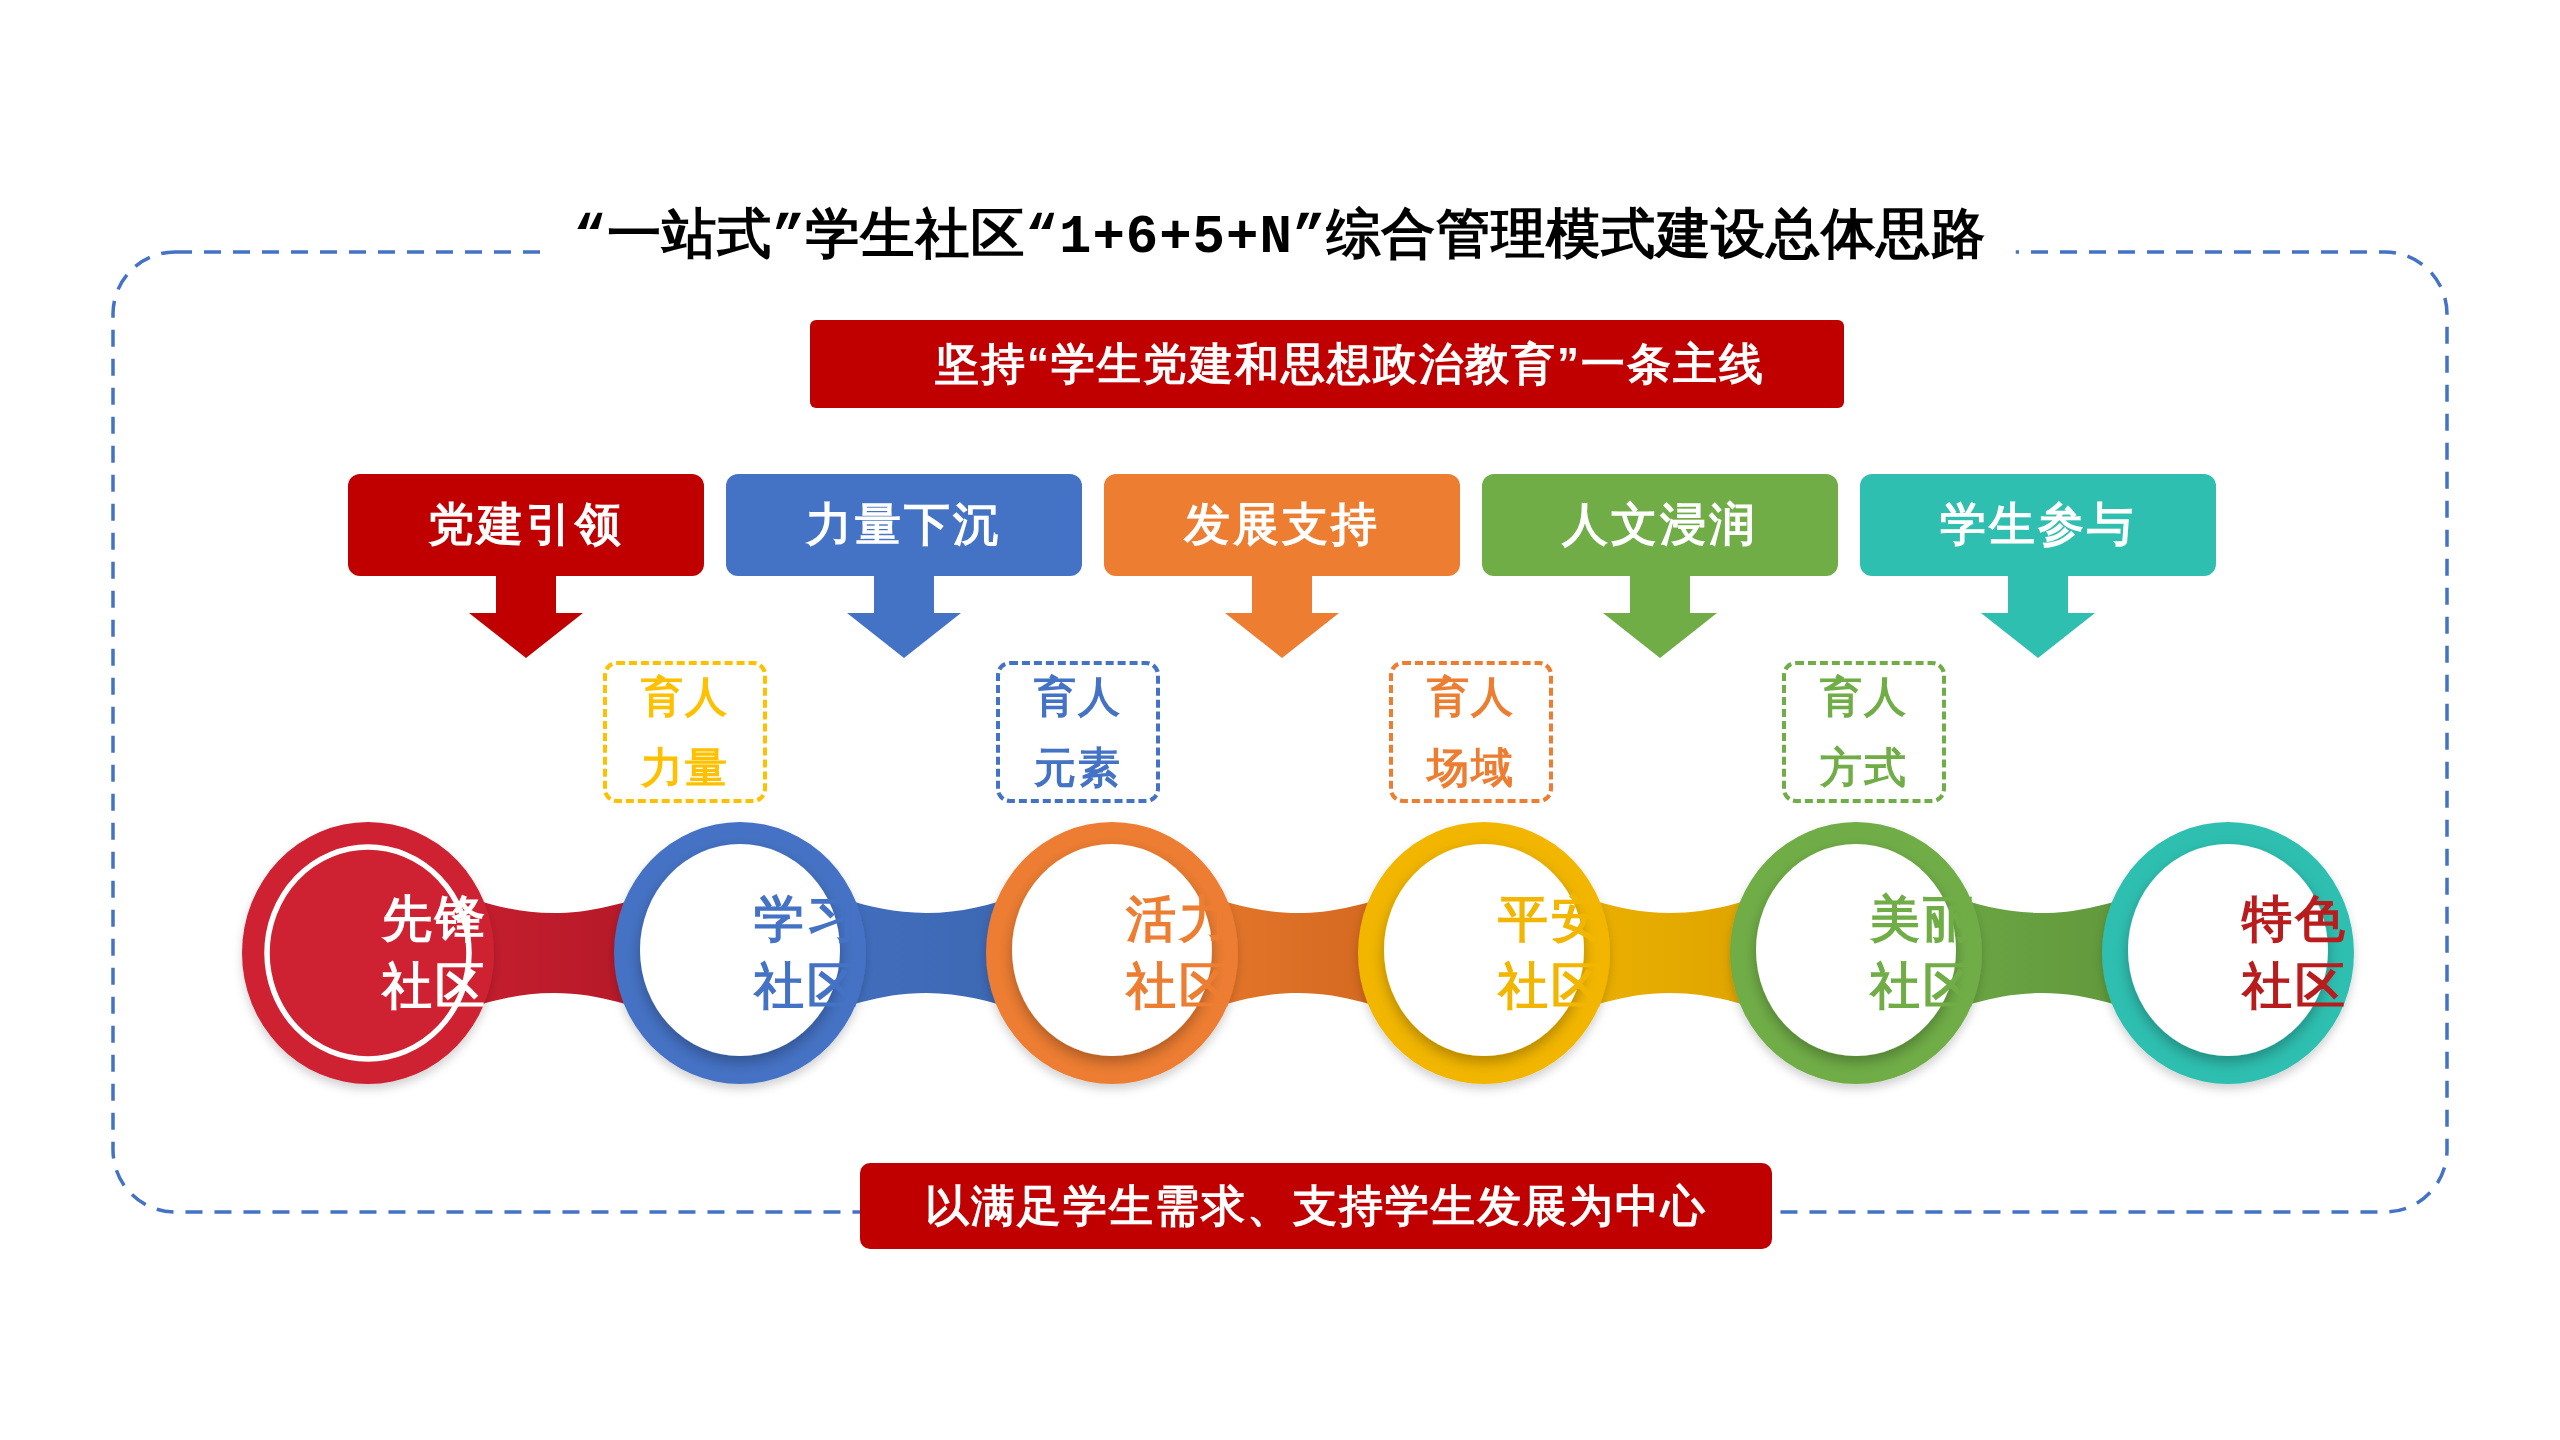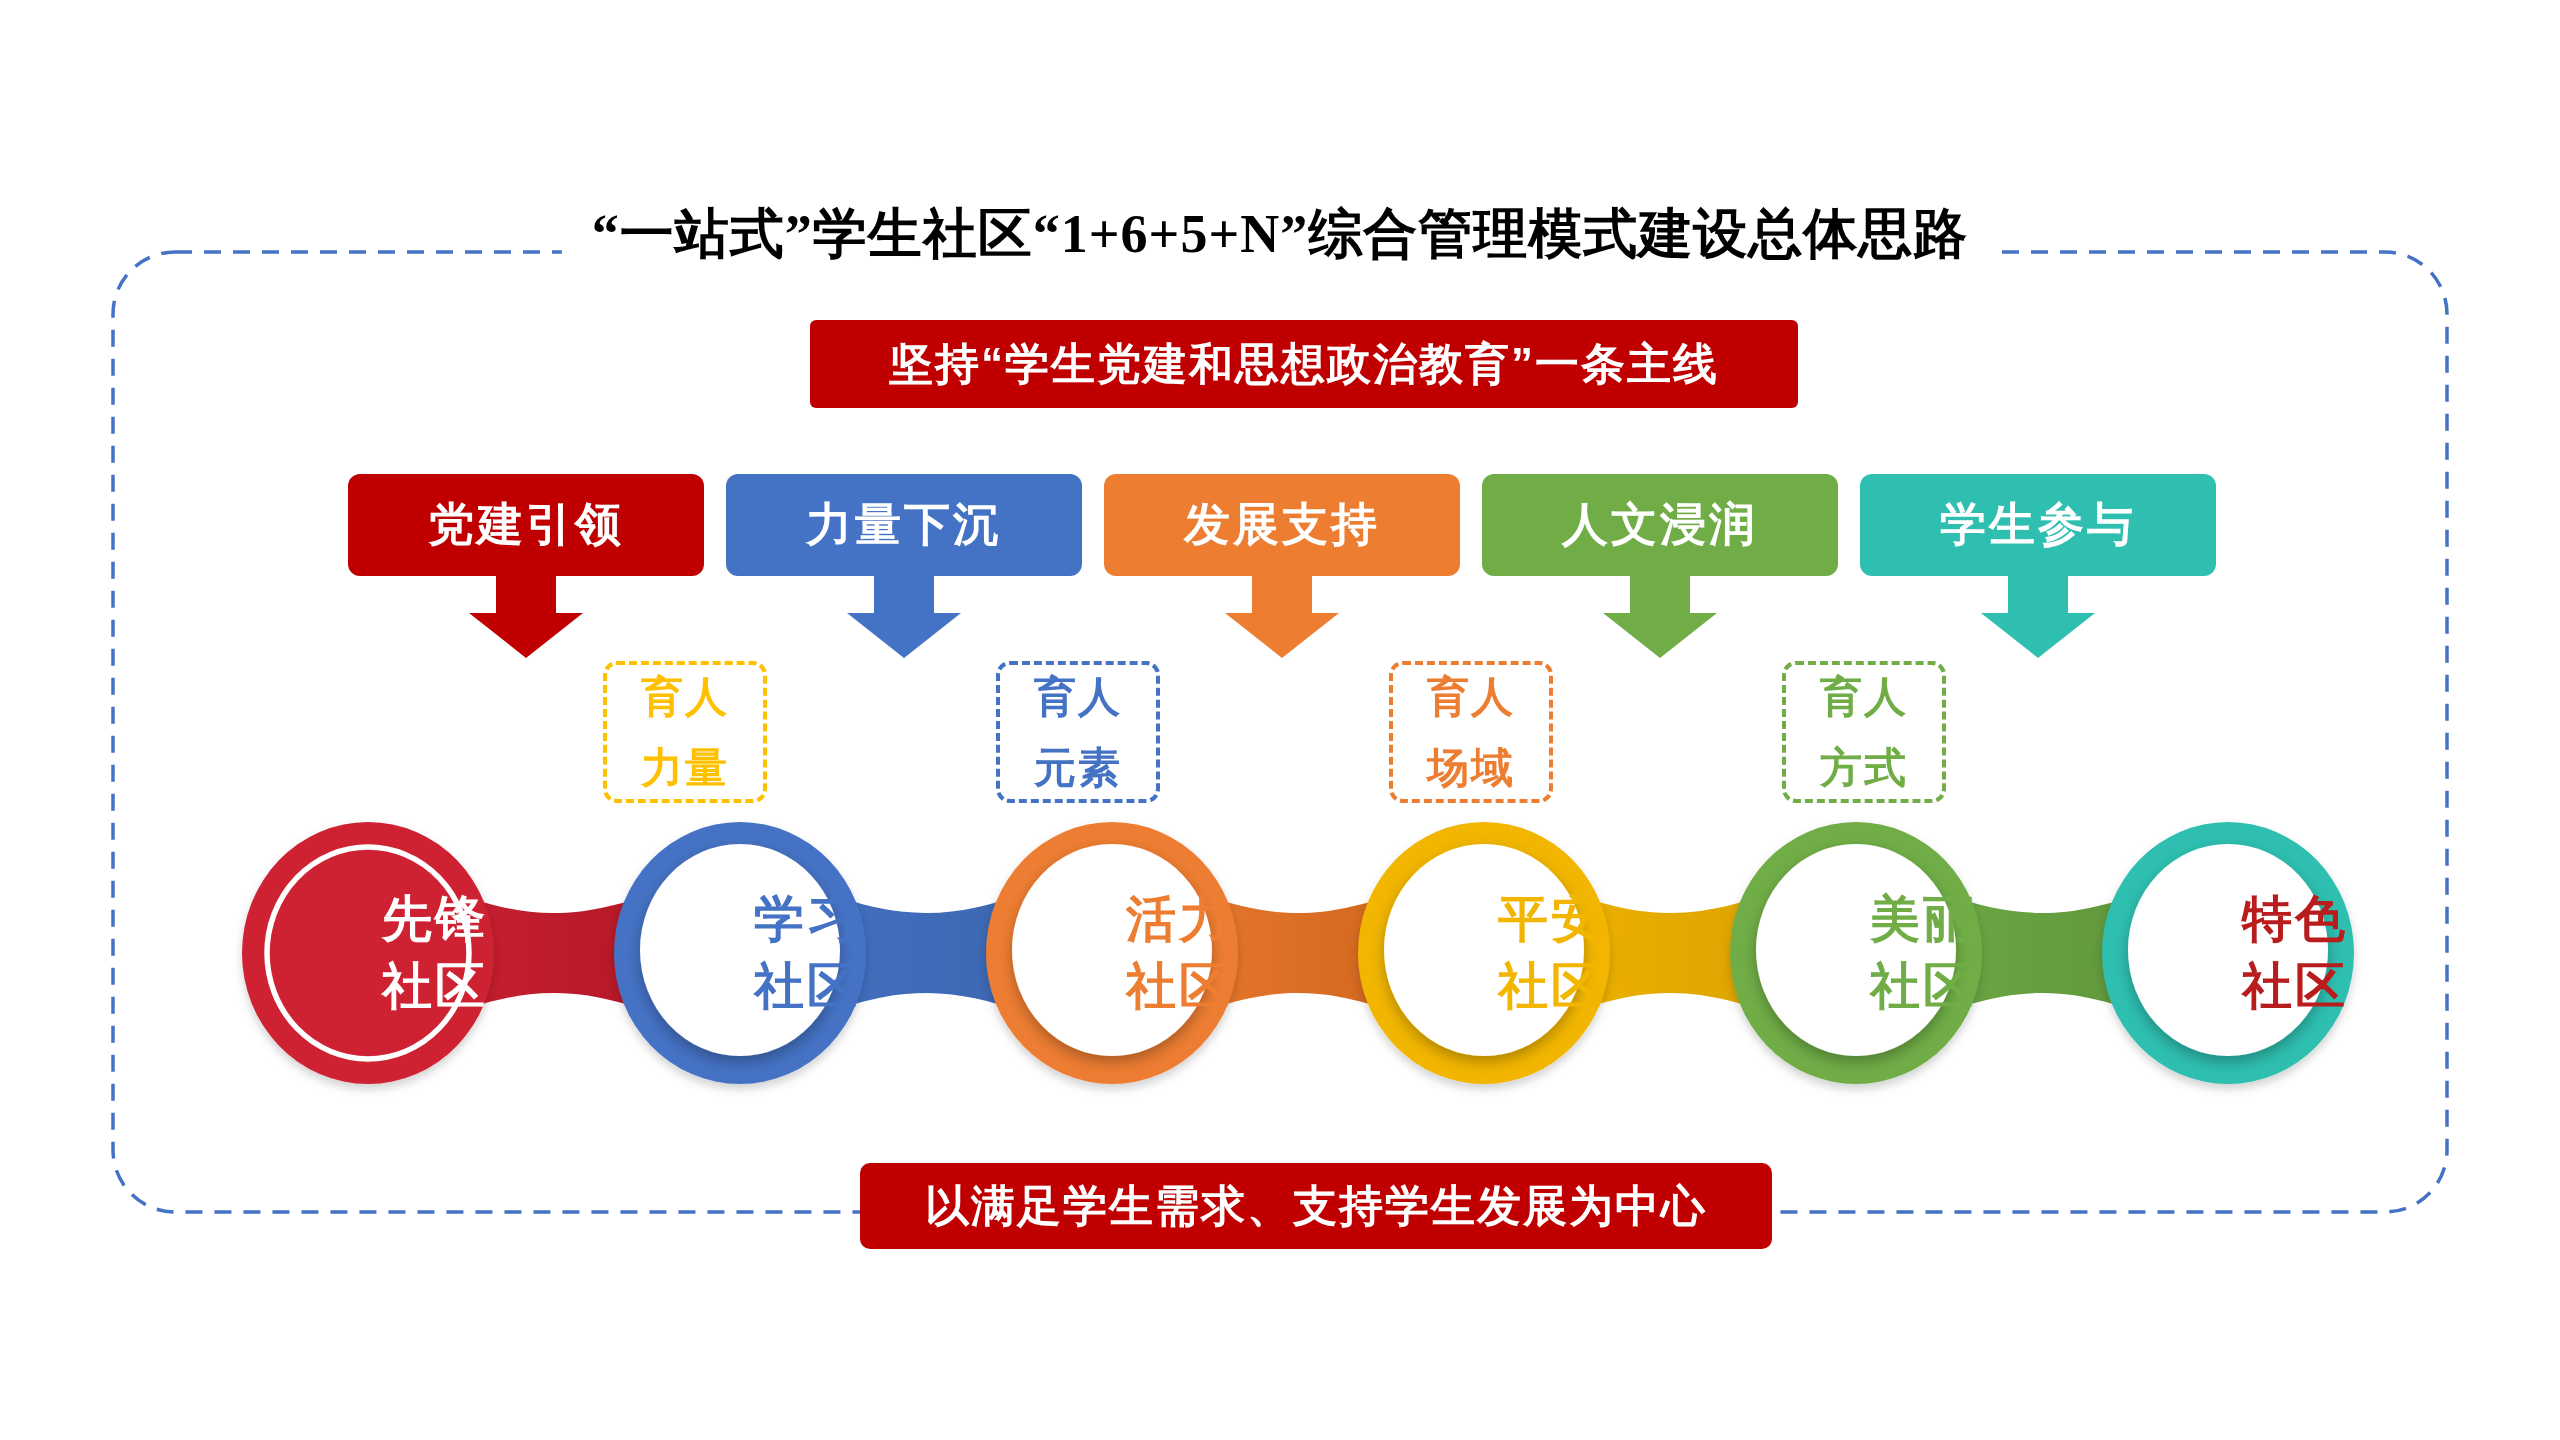--- a/index.html
+++ b/index.html
@@ -6,31 +6,31 @@
   .stage{
     position:relative;width:2560px;height:1440px;background:#ffffff;overflow:hidden;
     font-family:"Liberation Sans", sans-serif;
   }
   svg.layer{position:absolute;left:0;top:0;width:2560px;height:1440px;}
 
   
   .title{
     position:absolute;top:194px;left:50%;transform:translateX(-50%);
     background:#ffffff;padding:4px 30px;white-space:nowrap;
-    font-family:Liberation Serif, serif;font-weight:bold;font-size:54px;color:#000;
+    font-family:Liberation Mono, monospace;font-weight:bold;font-size:54px;color:#000;
     z-index:5;letter-spacing:1px;
   }
 
   
   .banner{
     position:absolute;display:flex;align-items:center;justify-content:center;
     background:#C00000;color:#ffffff;font-weight:bold;font-size:44px;
     z-index:6;white-space:nowrap;letter-spacing:2px;
   }
-  .banner-top{left:810px;top:320px;width:988px;height:88px;border-radius:6px;}
+  .banner-top{left:810px;top:320px;width:988px;height:88px;border-radius:6px;padding-left:46px;}
   .banner-bottom{left:860px;top:1163px;width:912px;height:86px;border-radius:10px;}
 
   
   .pillar{position:absolute;top:474px;width:356px;z-index:4;}
   .pillar-box{
     width:356px;height:102px;border-radius:12px;
     display:flex;align-items:center;justify-content:center;
     color:#fff;font-weight:bold;font-size:46px;letter-spacing:3px;white-space:nowrap;
   }
   .pillar-stem{width:60px;height:38px;margin:-1px auto 0 auto;}

